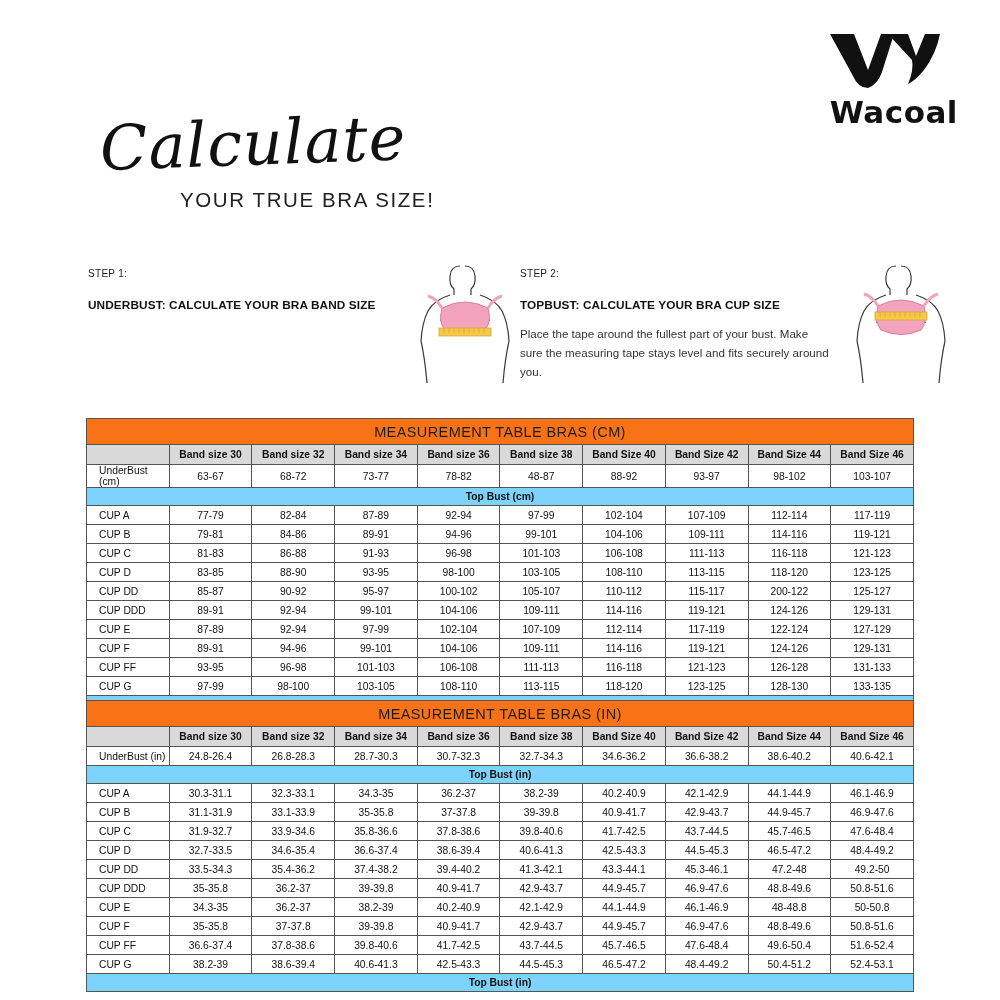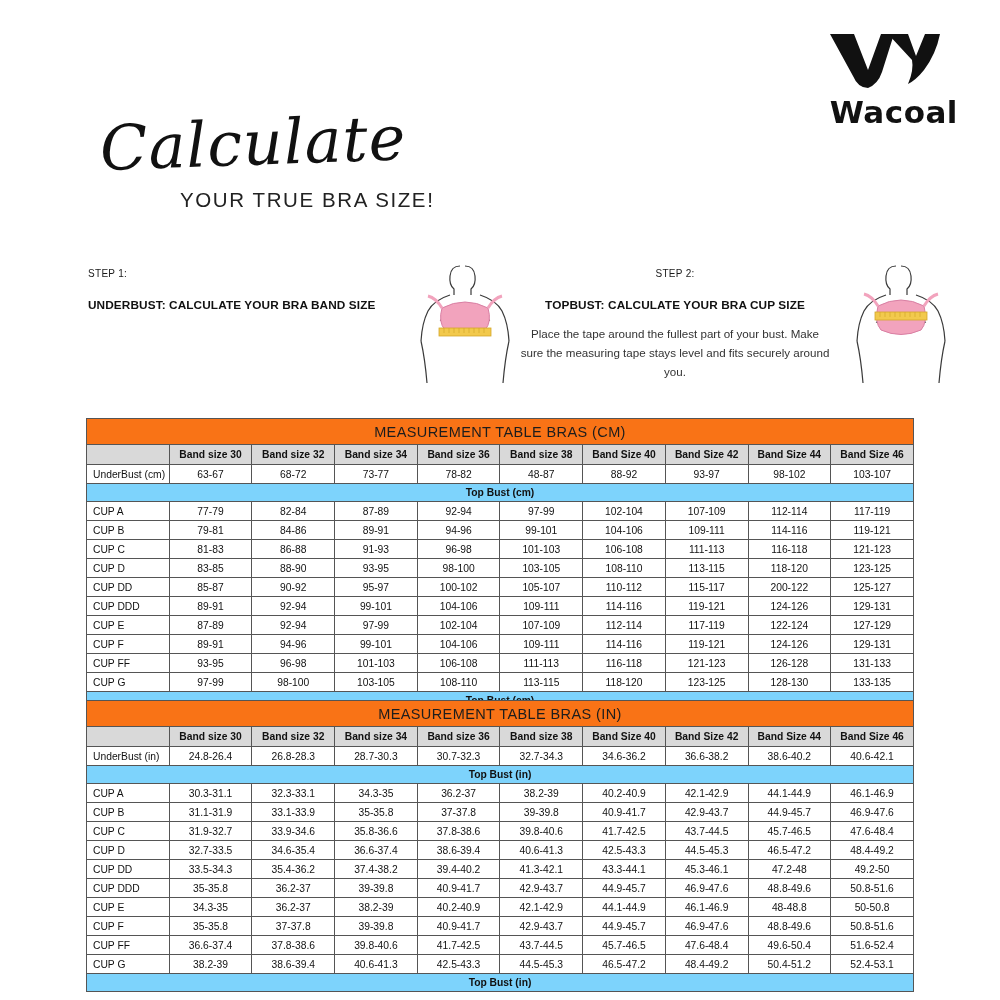--- a/index.html
+++ b/index.html
@@ -71,21 +71,21 @@
     top: 268px;
     left: 88px;
     width: 840px;
     height: 130px;
   }
   .step {
     position: absolute;
     width: 310px;
   }
   .step-1 { left: 0; }
-  .step-2 { left: 432px; text-align: center; }
+  .step-2 { left: 432px; }
   .step-label {
     font-size: 10px;
     letter-spacing: 0.3px;
     color: #1a1a1a;
     margin-bottom: 19px;
   }
   .step-title {
     font-size: 11.8px;
     font-weight: bold;
     letter-spacing: 0.1px;
@@ -141,21 +141,21 @@
     background: #d9d9d9;
     font-weight: bold;
     font-size: 10.3px;
     height: 19px;
   }
   .hdr td.rowlabel-head {
     background: #d9d9d9;
   }
   td.rowlabel {
     text-align: left;
-    padding-left: 6px;
+    padding-left: 12px;
     font-size: 10.3px;
   }
   .band td {
     background: #7dd3fc;
     font-weight: bold;
     font-size: 10.3px;
     height: 17px;
   }
   .col-first { width: 106px; }
 </style>

